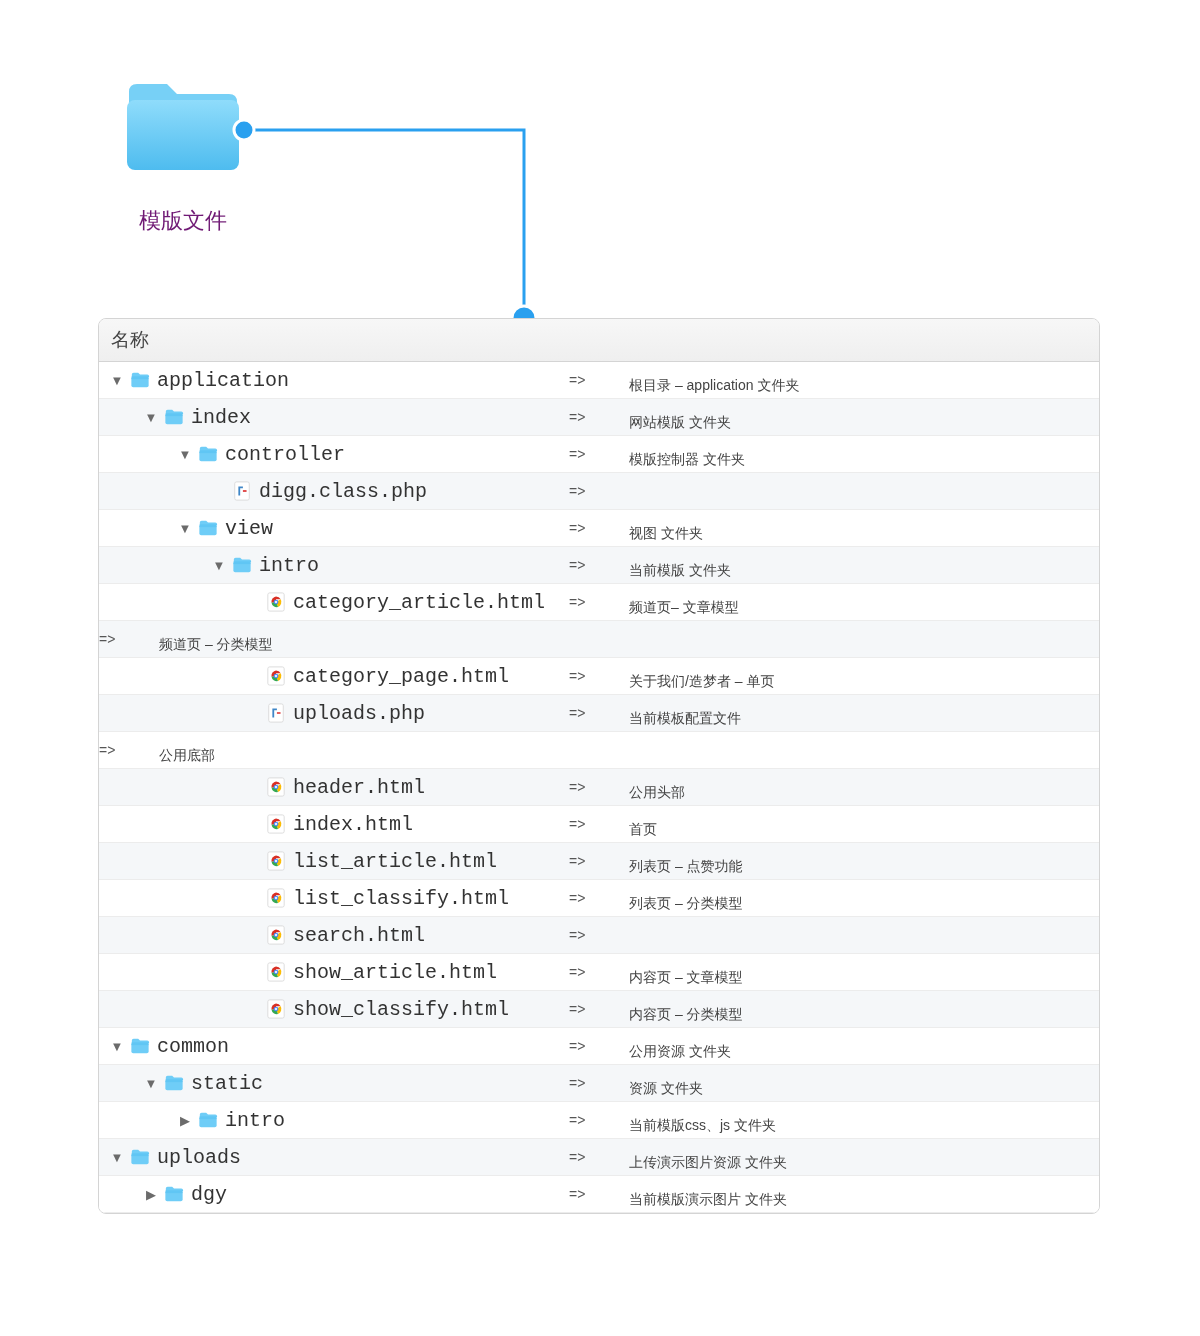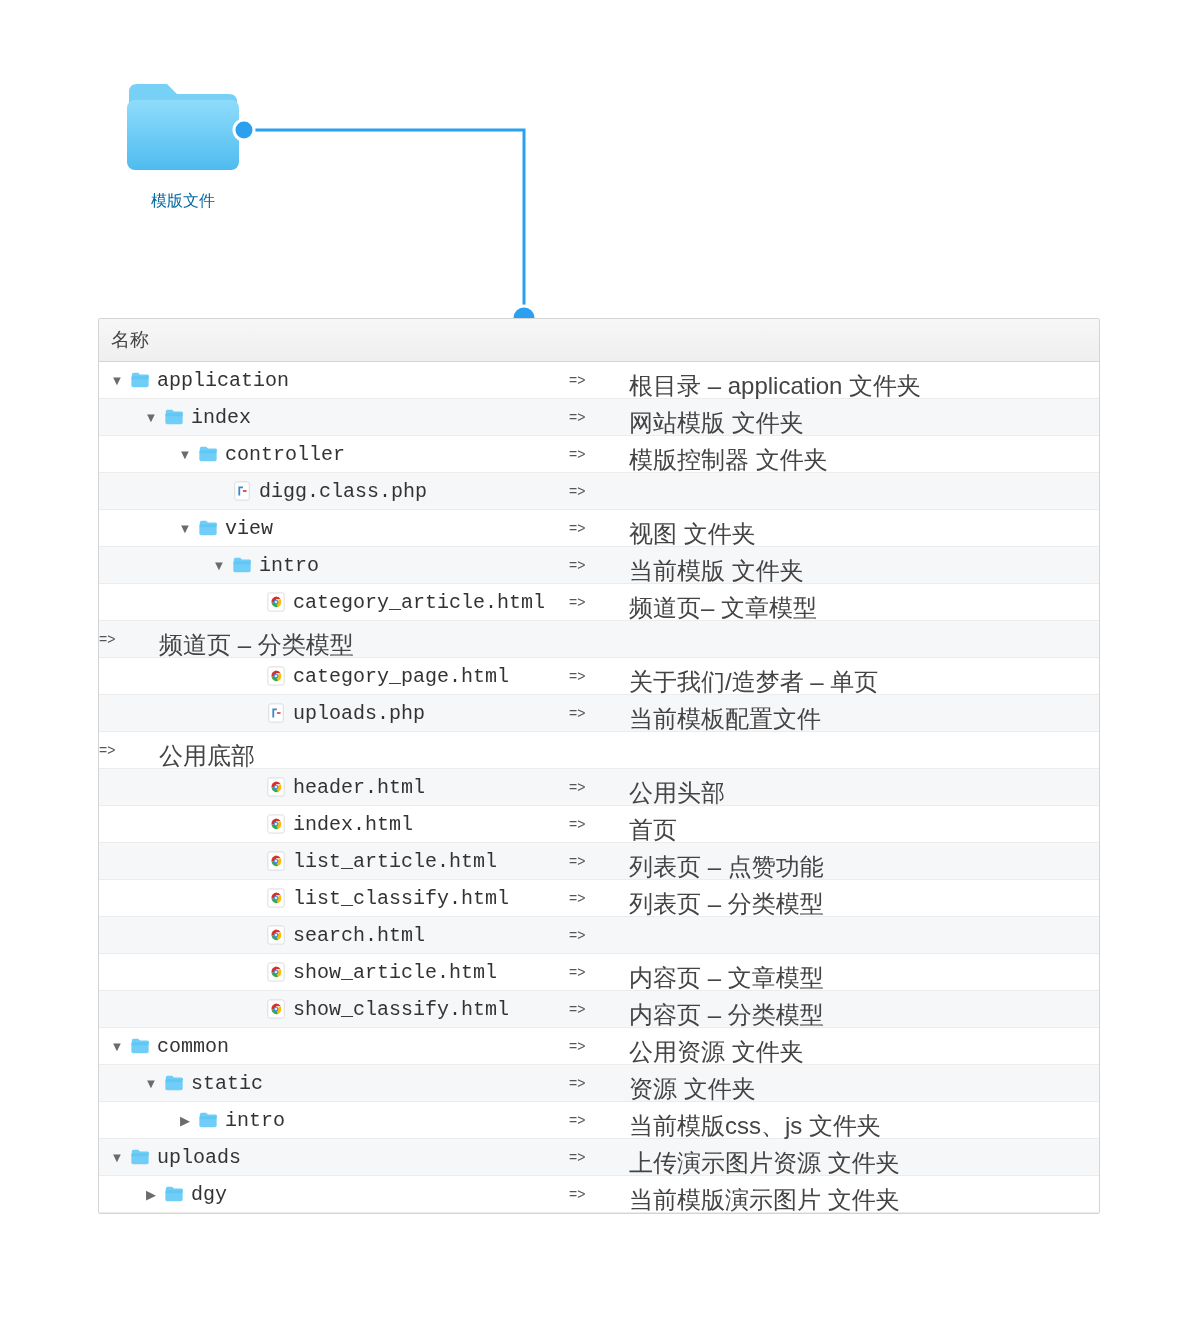--- a/index.html
+++ b/index.html
@@ -16,23 +16,23 @@
   
   .big-folder {
     position: absolute;
     left: 119px;
     top: 78px;
     width: 128px;
     text-align: center;
   }
   .big-folder svg { display: block; margin: 0 auto; }
   .big-folder .label {
-    margin-top: 12px;
-    font-size: 16px;
-    color: #0369a1;
+    margin-top: 27px;
+    font-size: 22px;
+    color: #701a75;
   }
 
   
   .connector {
     position: absolute;
     pointer-events: none;
   }
   .connector svg { display: block; }
   .dot {
     fill: #2aa0ef;
@@ -40,21 +40,21 @@
     stroke-width: 3;
   }
 
   
   .panel {
     position: absolute;
     left: 98px;
     top: 318px;
     width: 1002px;
     border: 1px solid #d4d4d4;
-    border-radius: 2px;
+    border-radius: 8px;
     background: #ffffff;
     overflow: hidden;
     box-shadow: 0 0 0 rgba(0,0,0,0);
   }
   .panel-header {
     background: linear-gradient(#f7f7f7,#efefef);
     border-bottom: 1px solid #d4d4d4;
     padding: 8px 12px;
     font-size: 19px;
     color: #444;
@@ -80,21 +80,21 @@
   }
   .row .arrow {
     font-size: 14px;
     color: #555;
     width: 60px;
     text-align: left;
   }
   .row .desc {
     flex: 1;
     color: #444;
-    font-size: 24px;
+    font-size: 14px;
     white-space: nowrap;
     overflow: hidden;
     margin-top: 12px;
   }
 
   .indent { display: inline-block; }
   .disclosure {
     width: 16px;
     display: inline-flex;
     justify-content: center;

